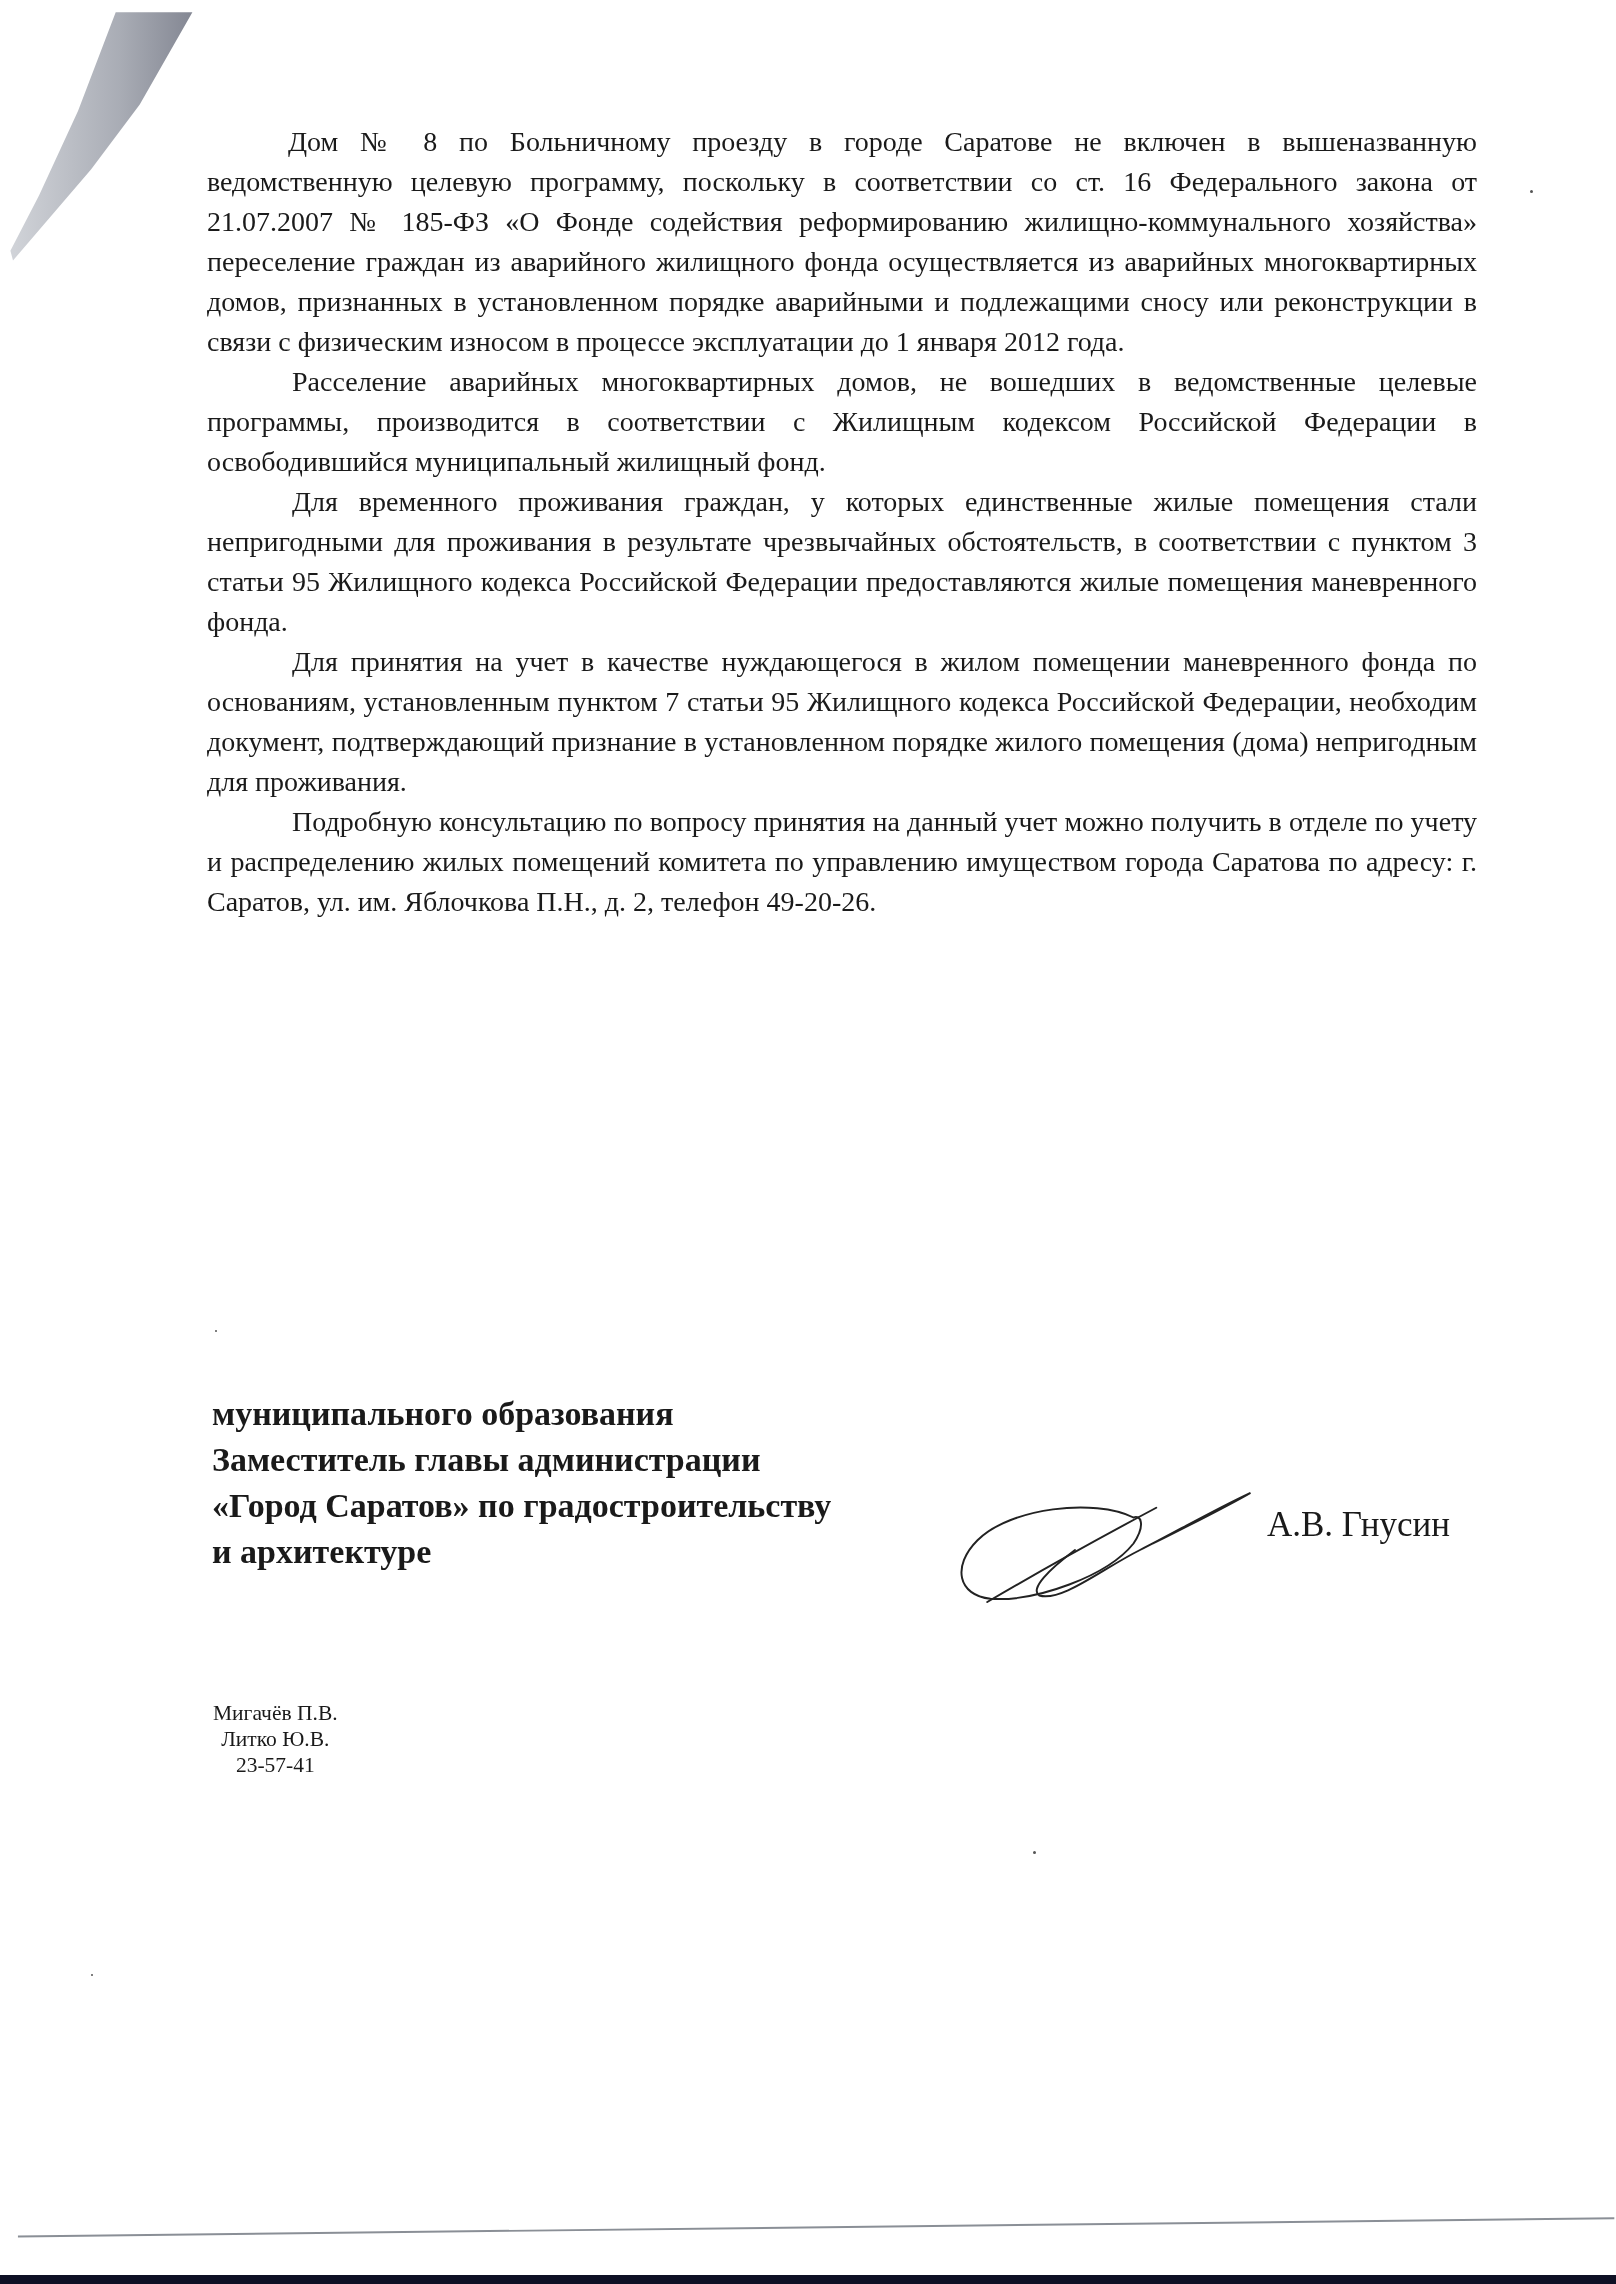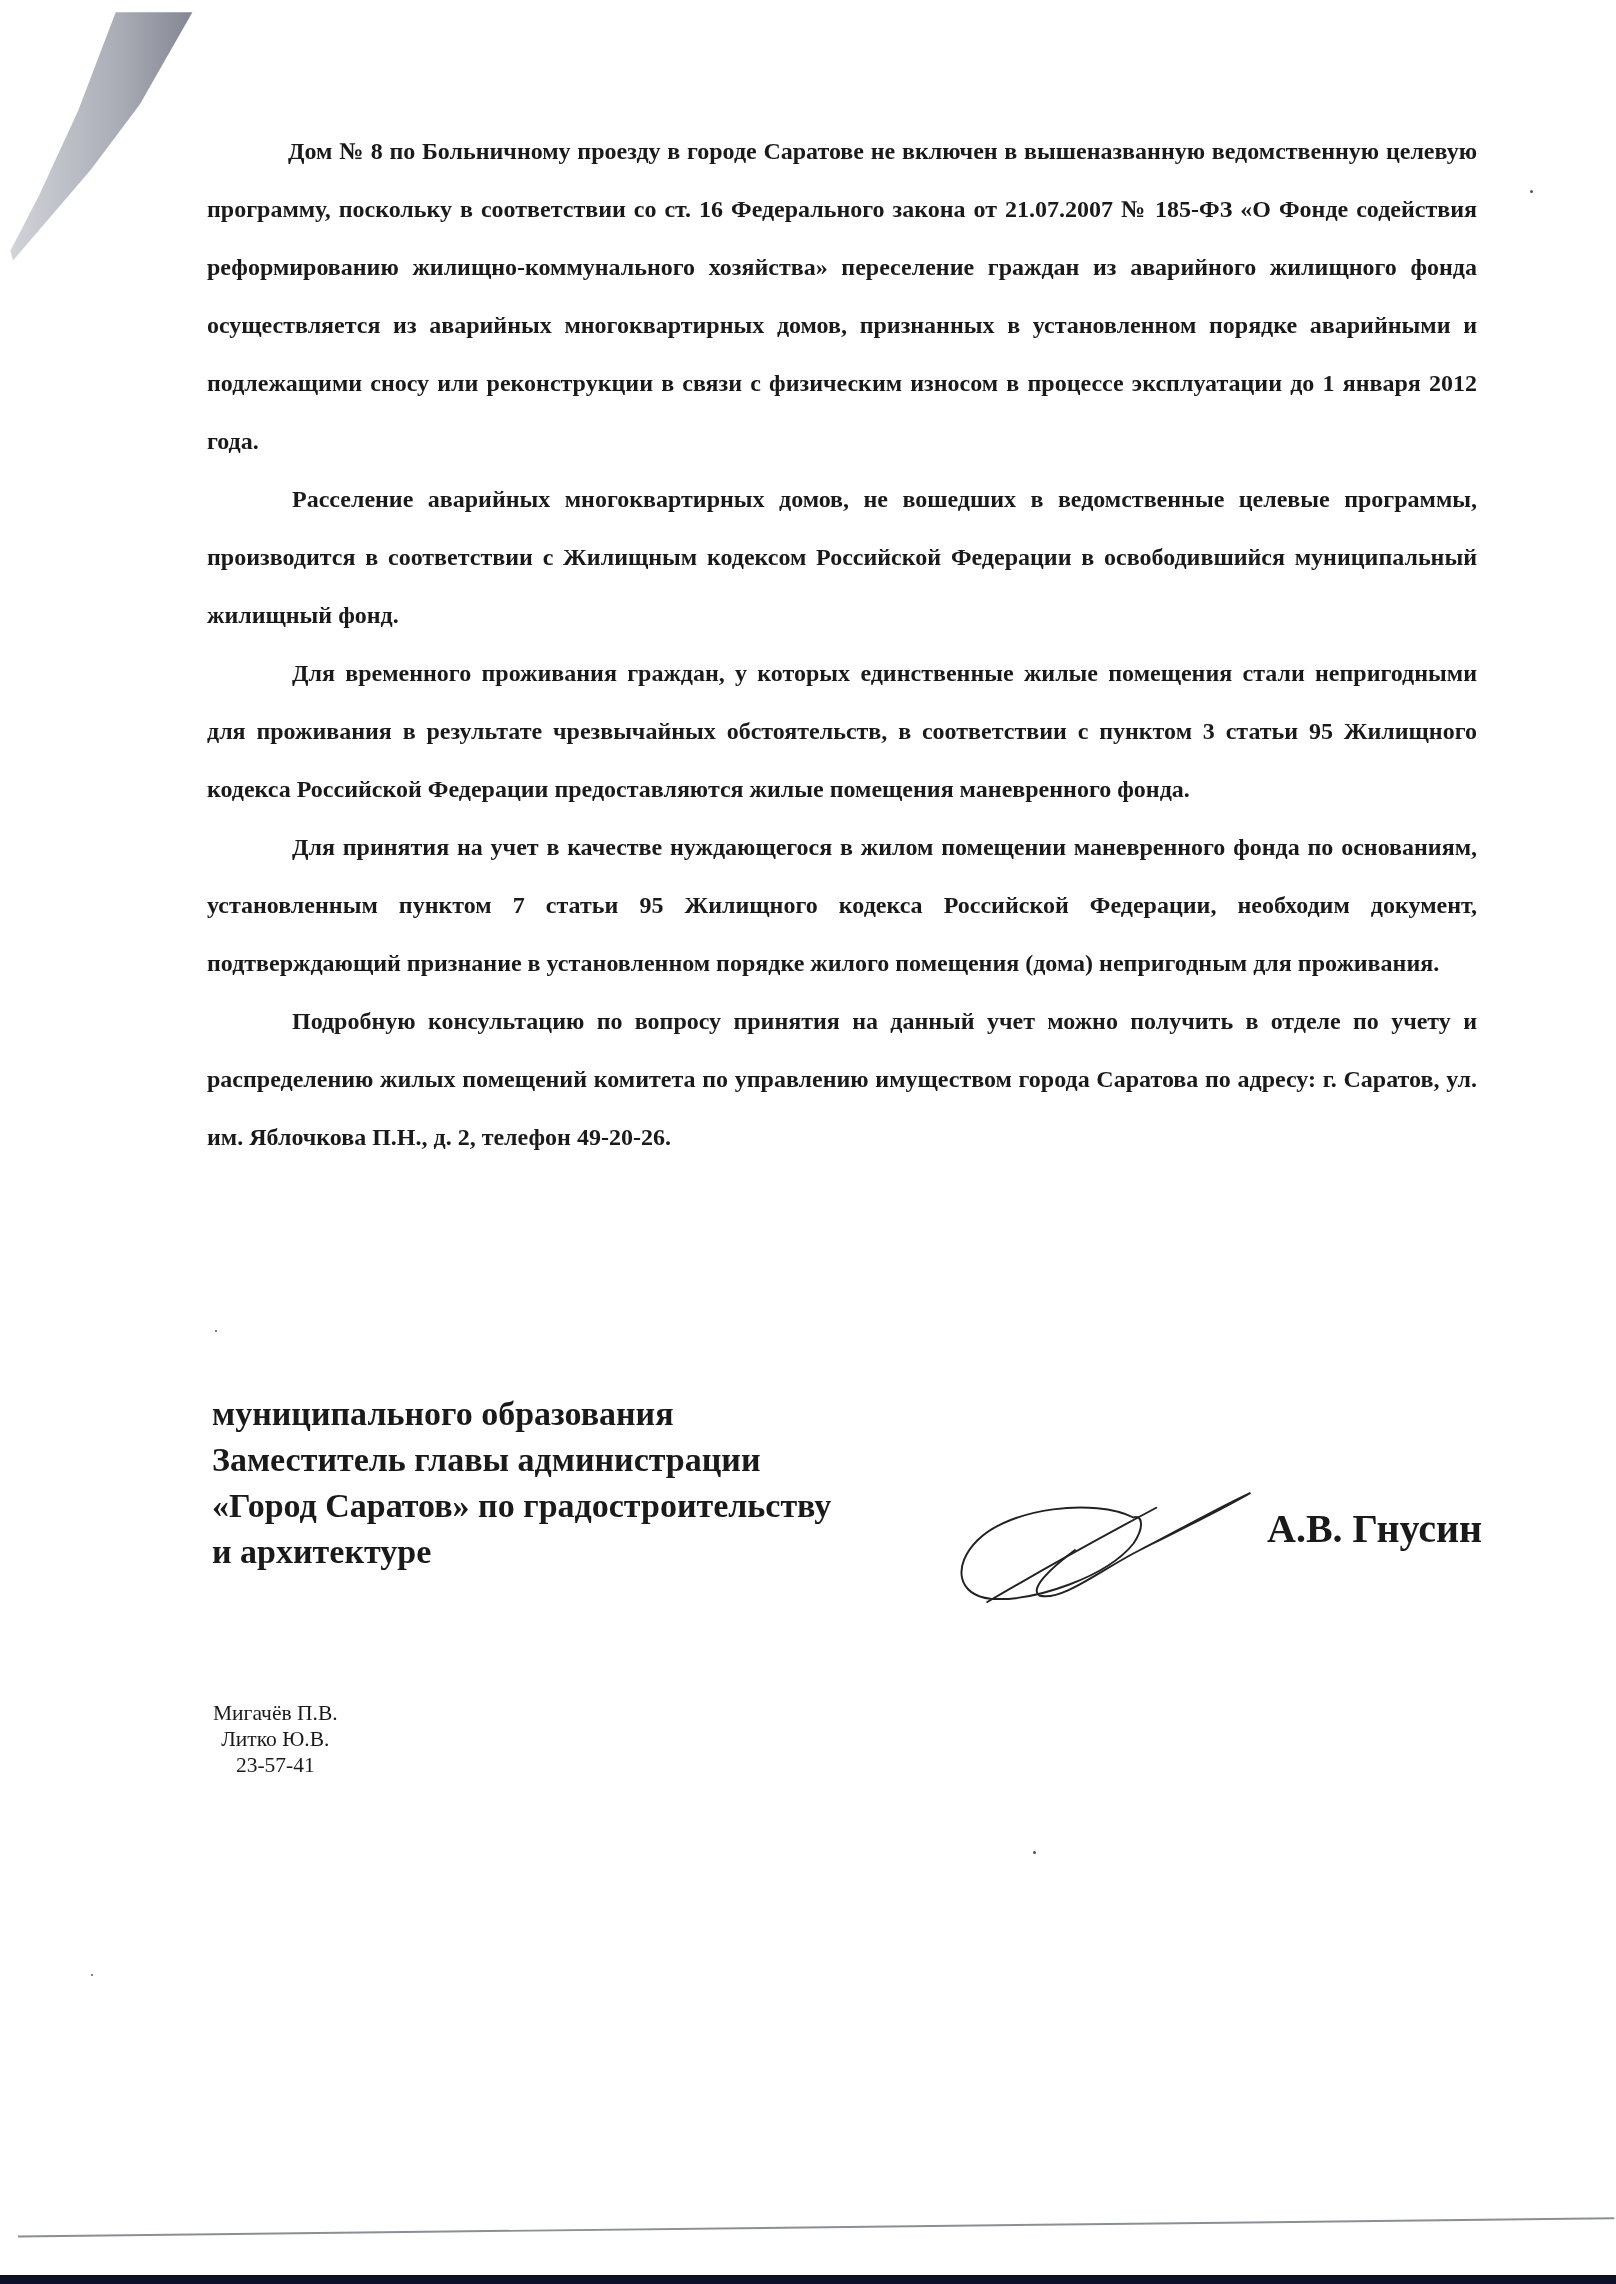--- a/index.html
+++ b/index.html
@@ -6,35 +6,34 @@
   body {
     width: 1616px; height: 2284px; position: relative; overflow: hidden;
     background: #ffffff; color: #1a1a1a;
     font-family: "Liberation Serif", "DejaVu Serif", serif;
   }
   .fold {
     position: absolute; left: 0; top: 0; width: 208px; height: 274px;
   }
   .body-text {
     position: absolute; left: 207px; top: 122px; width: 1270px;
-    font-size: 24px; line-height: 58px; text-align: justify;
+    font-size: 28px; line-height: 40px; text-align: justify;
     text-align-last: left;
-    font-weight: bold;
   }
   .body-text p { margin: 0; text-indent: 85px; }
   .body-text p.first { text-indent: 81px; }
   .sig-block {
     position: absolute; left: 212px; top: 1391px;
     font-family: "Liberation Serif", serif; font-weight: bold;
     font-size: 34px; line-height: 46px;
   }
   .sig-block div { white-space: nowrap; }
   .sig-name {
     position: absolute; left: 1267px; top: 1505px;
-    font-weight: bold; font-size: 40px;
+    font-weight: normal; font-size: 35px;
   }
   .signature {
     position: absolute; left: 938px; top: 1472px; width: 326px; height: 143px;
   }
   .executors {
     position: absolute; left: 213px; top: 1700px;
     font-size: 21.5px; line-height: 26px; text-align: center;
   }
   .bottom-line {
     position: absolute; left: 0; top: 2215px; width: 1616px; height: 26px;

